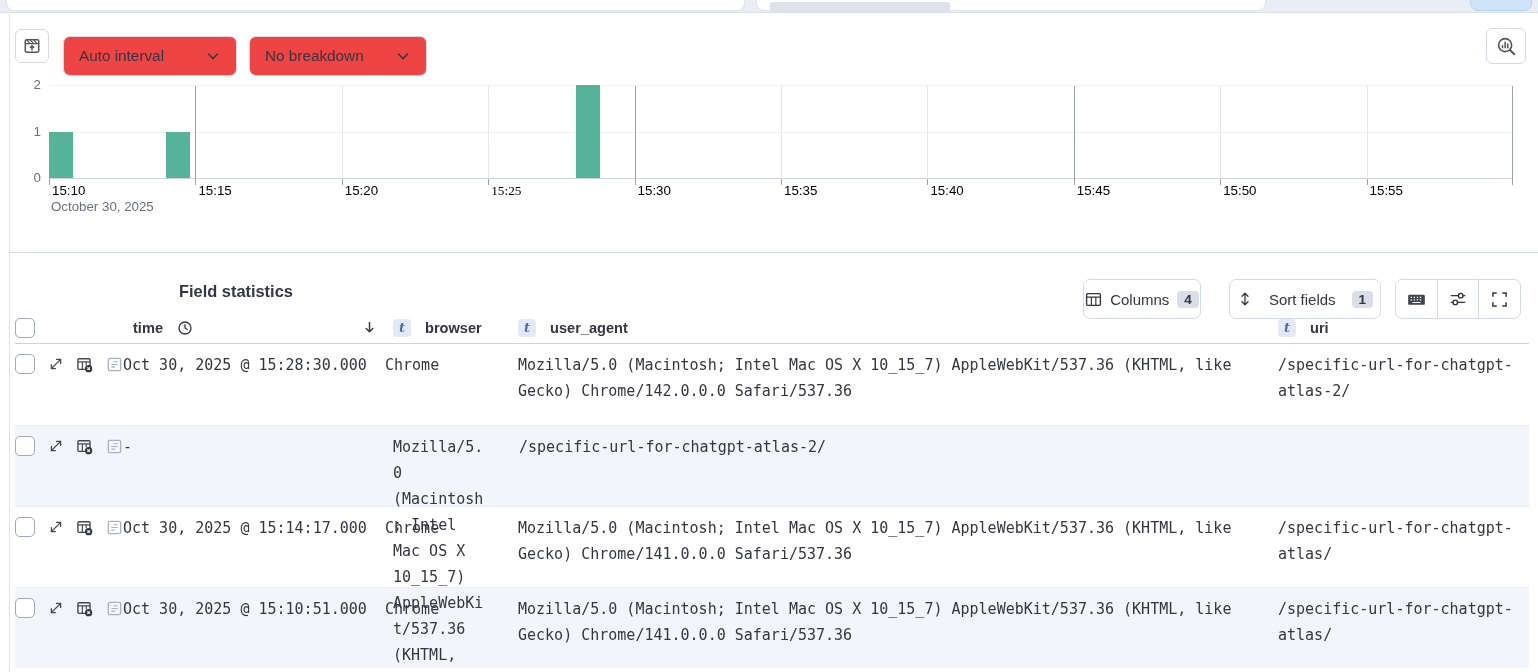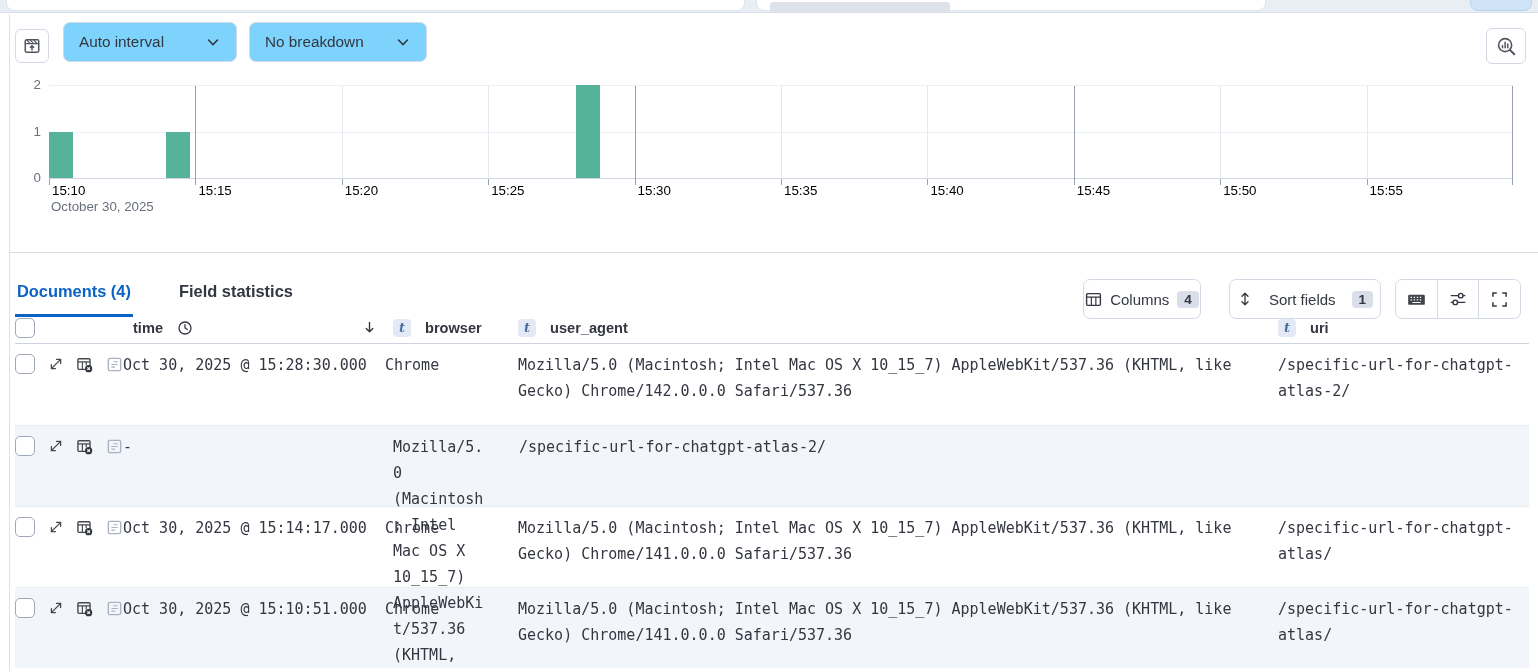--- a/index.html
+++ b/index.html
@@ -15,21 +15,21 @@
   .tb-update { position:absolute; top:-10px; height:21px; background:#cfe4f7;
     border:1px solid #b7d4ee; border-radius:8px; }
 
   
   .main { position:absolute; top:14px; left:9px; width:1529px; height:658px;
     background:#fff; border-left:1px solid #dde3ed; }
 
   
   .icon-btn { position:absolute; background:#fff; border:1px solid #d3dae6; border-radius:6px;
     display:flex; align-items:center; justify-content:center; cursor:pointer; }
-  .dd-btn { position:absolute; top:8px; height:40px; background:#7dd3fc; border:1px solid #d3dae6;
+  .dd-btn { position:absolute; top:22px; height:40px; background:#ef4444; border:1px solid #d3dae6;
     border-radius:7px; display:flex; align-items:center; justify-content:space-between;
     padding:0 15px; font-size:15.3px; color:#343741; cursor:pointer;gap:16px; }
 
   
   .chart { position:absolute; left:39px; top:72px; width:1464px; height:93px;
     border-bottom:1px solid #ced5e0; }
   .hgrid { position:absolute; left:0; width:100%; height:1px; background:#edf0f5; }
   .vgrid { position:absolute; top:0; width:1px; height:93px; background:#e4e8ef; }
   .vgrid.major { background:#99a1ae; height:99px; }
   .xtickmark { position:absolute; top:93px; width:1px; height:6px; background:#99a1ae; }
@@ -135,21 +135,21 @@
       <div class="xtickmark" style="left: 0%;"></div>
       <div class="xlab" style="left: calc(0% + 3px);">15:10</div>
       <div class="vgrid major" style="left: 10%;"></div>
       <div class="xtickmark" style="left: 10%;"></div>
       <div class="xlab" style="left: calc(10% + 3px);">15:15</div>
       <div class="vgrid" style="left: 20%;"></div>
       <div class="xtickmark" style="left: 20%;"></div>
       <div class="xlab" style="left: calc(20% + 3px);">15:20</div>
       <div class="vgrid" style="left: 30%;"></div>
       <div class="xtickmark" style="left: 30%;"></div>
-      <div class="xlab" style="left: calc(30% + 3px);">15:25</div>
+      <div class="xlab" style="left: calc(30% + 3px); font-family: Liberation Serif, serif;">15:25</div>
       <div class="vgrid major" style="left: 40%;"></div>
       <div class="xtickmark" style="left: 40%;"></div>
       <div class="xlab" style="left: calc(40% + 3px);">15:30</div>
       <div class="vgrid" style="left: 50%;"></div>
       <div class="xtickmark" style="left: 50%;"></div>
       <div class="xlab" style="left: calc(50% + 3px);">15:35</div>
       <div class="vgrid" style="left: 60%;"></div>
       <div class="xtickmark" style="left: 60%;"></div>
       <div class="xlab" style="left: calc(60% + 3px);">15:40</div>
       <div class="vgrid major" style="left: 70%;"></div>
@@ -165,21 +165,20 @@
       <div class="xlab2" style="left: 2px;">October 30, 2025</div>
       <div class="bar" style="left: calc(0% + 0px); height: 46.5px; background: rgb(84, 179, 153);"></div>
       <div class="bar" style="left: calc(8% + 0px); height: 46.5px; background: rgb(84, 179, 153);"></div>
       <div class="bar" style="left: calc(36% + 0px); height: 93px; background: rgb(84, 179, 153);"></div>
     </div>
 
 
   <div class="divider"></div>
 
   <div class="tabbar">
-    <div class="tab active" style="left:5px;">Documents (4)</div>
     <div class="tab" style="left:167px;">Field statistics</div>
 
     <button class="ctl-btn" style="right:338px; width:118px;">
       <svg width="17" height="17" viewBox="0 0 16 16">
         <rect x="1.5" y="2.5" width="13" height="11" rx="1" fill="none" stroke="#343741" stroke-width="1.3"></rect>
         <path d="M1.5 5.8h13M6 5.8v7.7M10.2 5.8v7.7" stroke="#343741" stroke-width="1.1"></path>
       </svg>
       <span>Columns</span>
       <span class="badge">4</span>
     </button>

